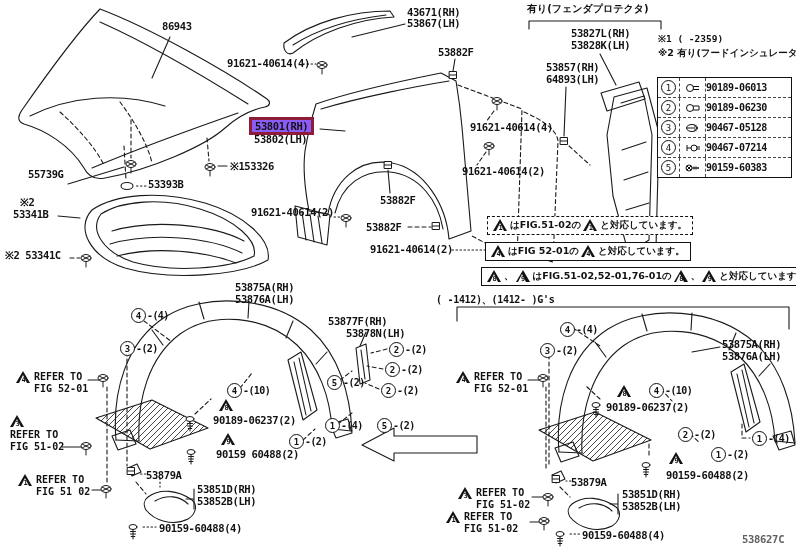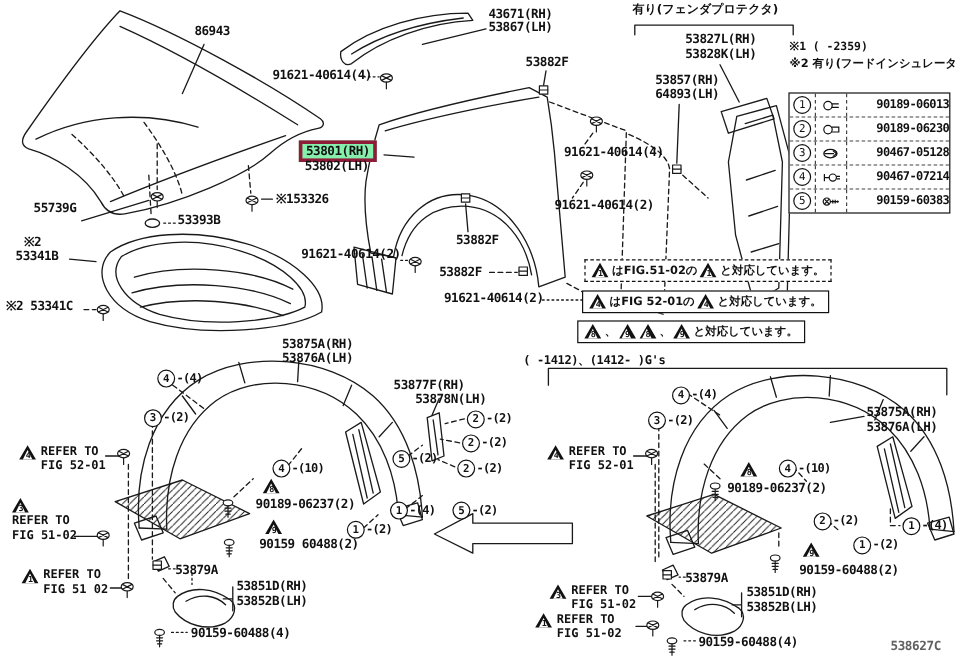--- a/index.html
+++ b/index.html
@@ -2,21 +2,21 @@
 <html><head>
 <meta charset="utf-8">
 <style>
   html,body{margin:0;padding:0;background:#fff}
   .stage{position:relative;width:796px;height:549px;background:#fff;overflow:hidden;
          font-family:"DejaVu Sans Mono",monospace;color:#111}
   svg.art{position:absolute;left:0;top:0}
   .lbl{position:absolute;font-weight:bold;font-size:10.5px;letter-spacing:-0.4px;
        white-space:nowrap;line-height:1.05}
   .jp{font-family:"DejaVu Sans",sans-serif;font-weight:bold;font-size:10px;letter-spacing:0}
-  .hl{position:absolute;border:3px solid #8e1b38;background:#86efac;padding:0 3px;
+  .hl{position:absolute;border:3px solid #8e1b38;background:#8b5cf6;padding:0 3px;
       font-weight:bold;font-size:10.5px;letter-spacing:-0.4px;white-space:nowrap}
   .callout{position:absolute;display:flex;align-items:center;font-weight:bold;font-size:10px}
   .cnum{display:inline-flex;width:13px;height:13px;border:1.4px solid #111;border-radius:50%;
         align-items:center;justify-content:center;font-size:9px;flex:0 0 auto;background:#fff}
   .cq{margin-left:1px;letter-spacing:-0.6px}
   .tri{position:relative;display:inline-block;width:15px;height:13px;flex:0 0 auto;vertical-align:-2px}
   .tri::before{content:"";position:absolute;left:0;top:0;width:0;height:0;
       border-left:7.5px solid transparent;border-right:7.5px solid transparent;border-bottom:12.5px solid #111}
   .tri::after{content:"";position:absolute;left:2.6px;top:3.6px;width:0;height:0;
       border-left:4.9px solid transparent;border-right:4.9px solid transparent;border-bottom:8.3px solid #fff}
@@ -30,21 +30,21 @@
       background:#fff;padding:2px 5px;font-size:9.5px;font-weight:bold;white-space:nowrap}
   .note.dashed{border-style:dashed}
   .note .jp-t{font-family:"DejaVu Sans",sans-serif;font-weight:bold}
   .ftable{position:absolute;left:657px;top:77px;border:1.4px solid #111;background:#fff}
   .frow{display:flex;align-items:center;height:19px;border-top:1px dashed #444}
   .frow:first-child{border-top:none}
   .fnum{width:21px;display:flex;justify-content:center;align-items:center;
       border-right:1px dashed #444;align-self:stretch}
   .ficon{width:25px;display:flex;justify-content:center;align-items:center;
       border-right:1px dashed #444;align-self:stretch}
-  .fpart{width:85px;text-align:right;font-size:10px;font-weight:bold;letter-spacing:-0.5px}
+  .fpart{width:85px;text-align:left;font-size:10px;font-weight:bold;letter-spacing:-0.5px}
   .code{position:absolute;color:#606060;font-size:10.5px;font-weight:bold;letter-spacing:-0.3px}
   .datenote{position:absolute;font-size:10px;font-weight:bold;letter-spacing:-0.3px}
   .remark{position:absolute;font-size:9.5px;font-weight:bold;white-space:nowrap}
 </style>
 </head>
 <body>
 
 <div class="stage">
 
 <svg class="art" width="796" height="549" viewBox="0 0 796 549">
@@ -481,20 +481,21 @@
   <span class="jp-t">と対応しています。</span>
 </div>
 <div class="note" style="left:481px;top:267px">
   <span class="tri">
         <b>8</b>
       </span>
   <span class="jp-t">、</span>
   <span class="tri">
         <b>9</b>
       </span>
+  <span class="jp-t">はFIG.51-02,52-01,76-01の</span>
   <span class="tri">
         <b>8</b>
       </span>
   <span class="jp-t">、</span>
   <span class="tri">
         <b>9</b>
       </span>
   <span class="jp-t">と対応しています。</span>
 </div>
 

